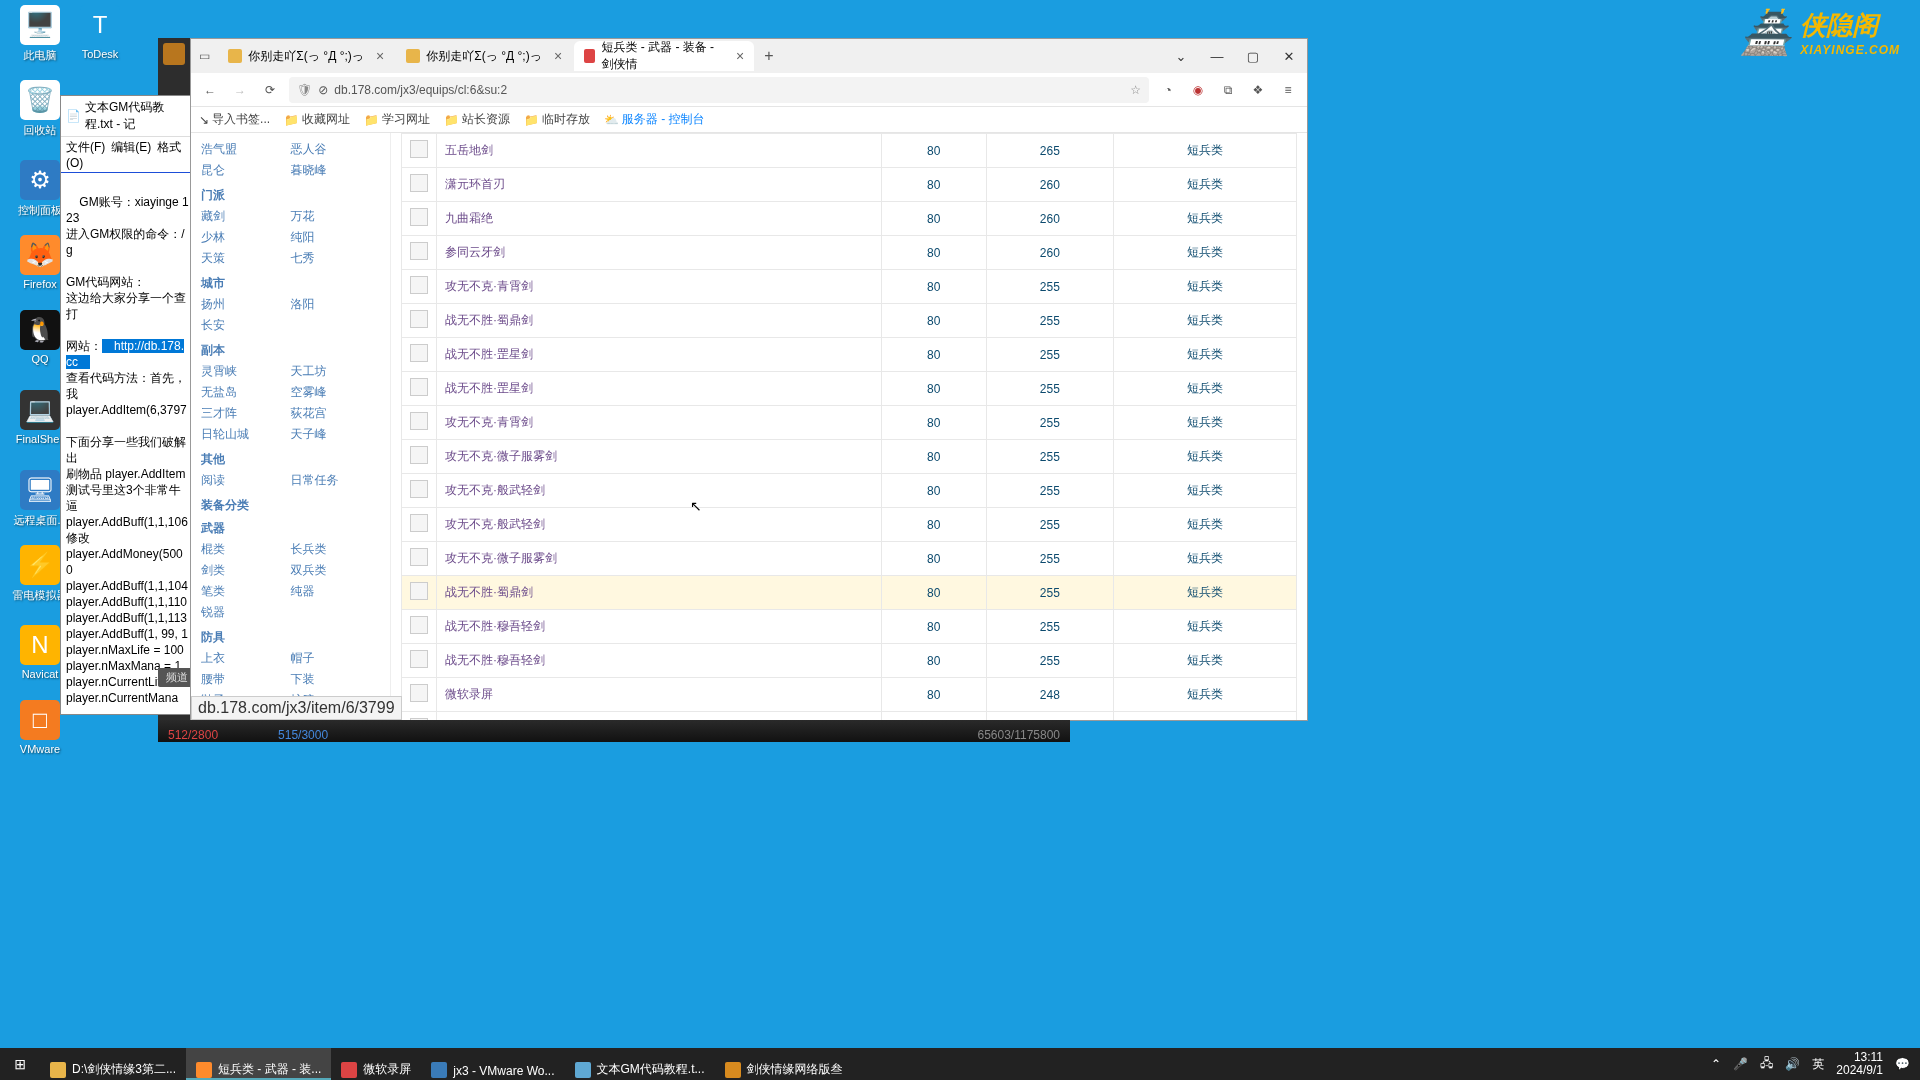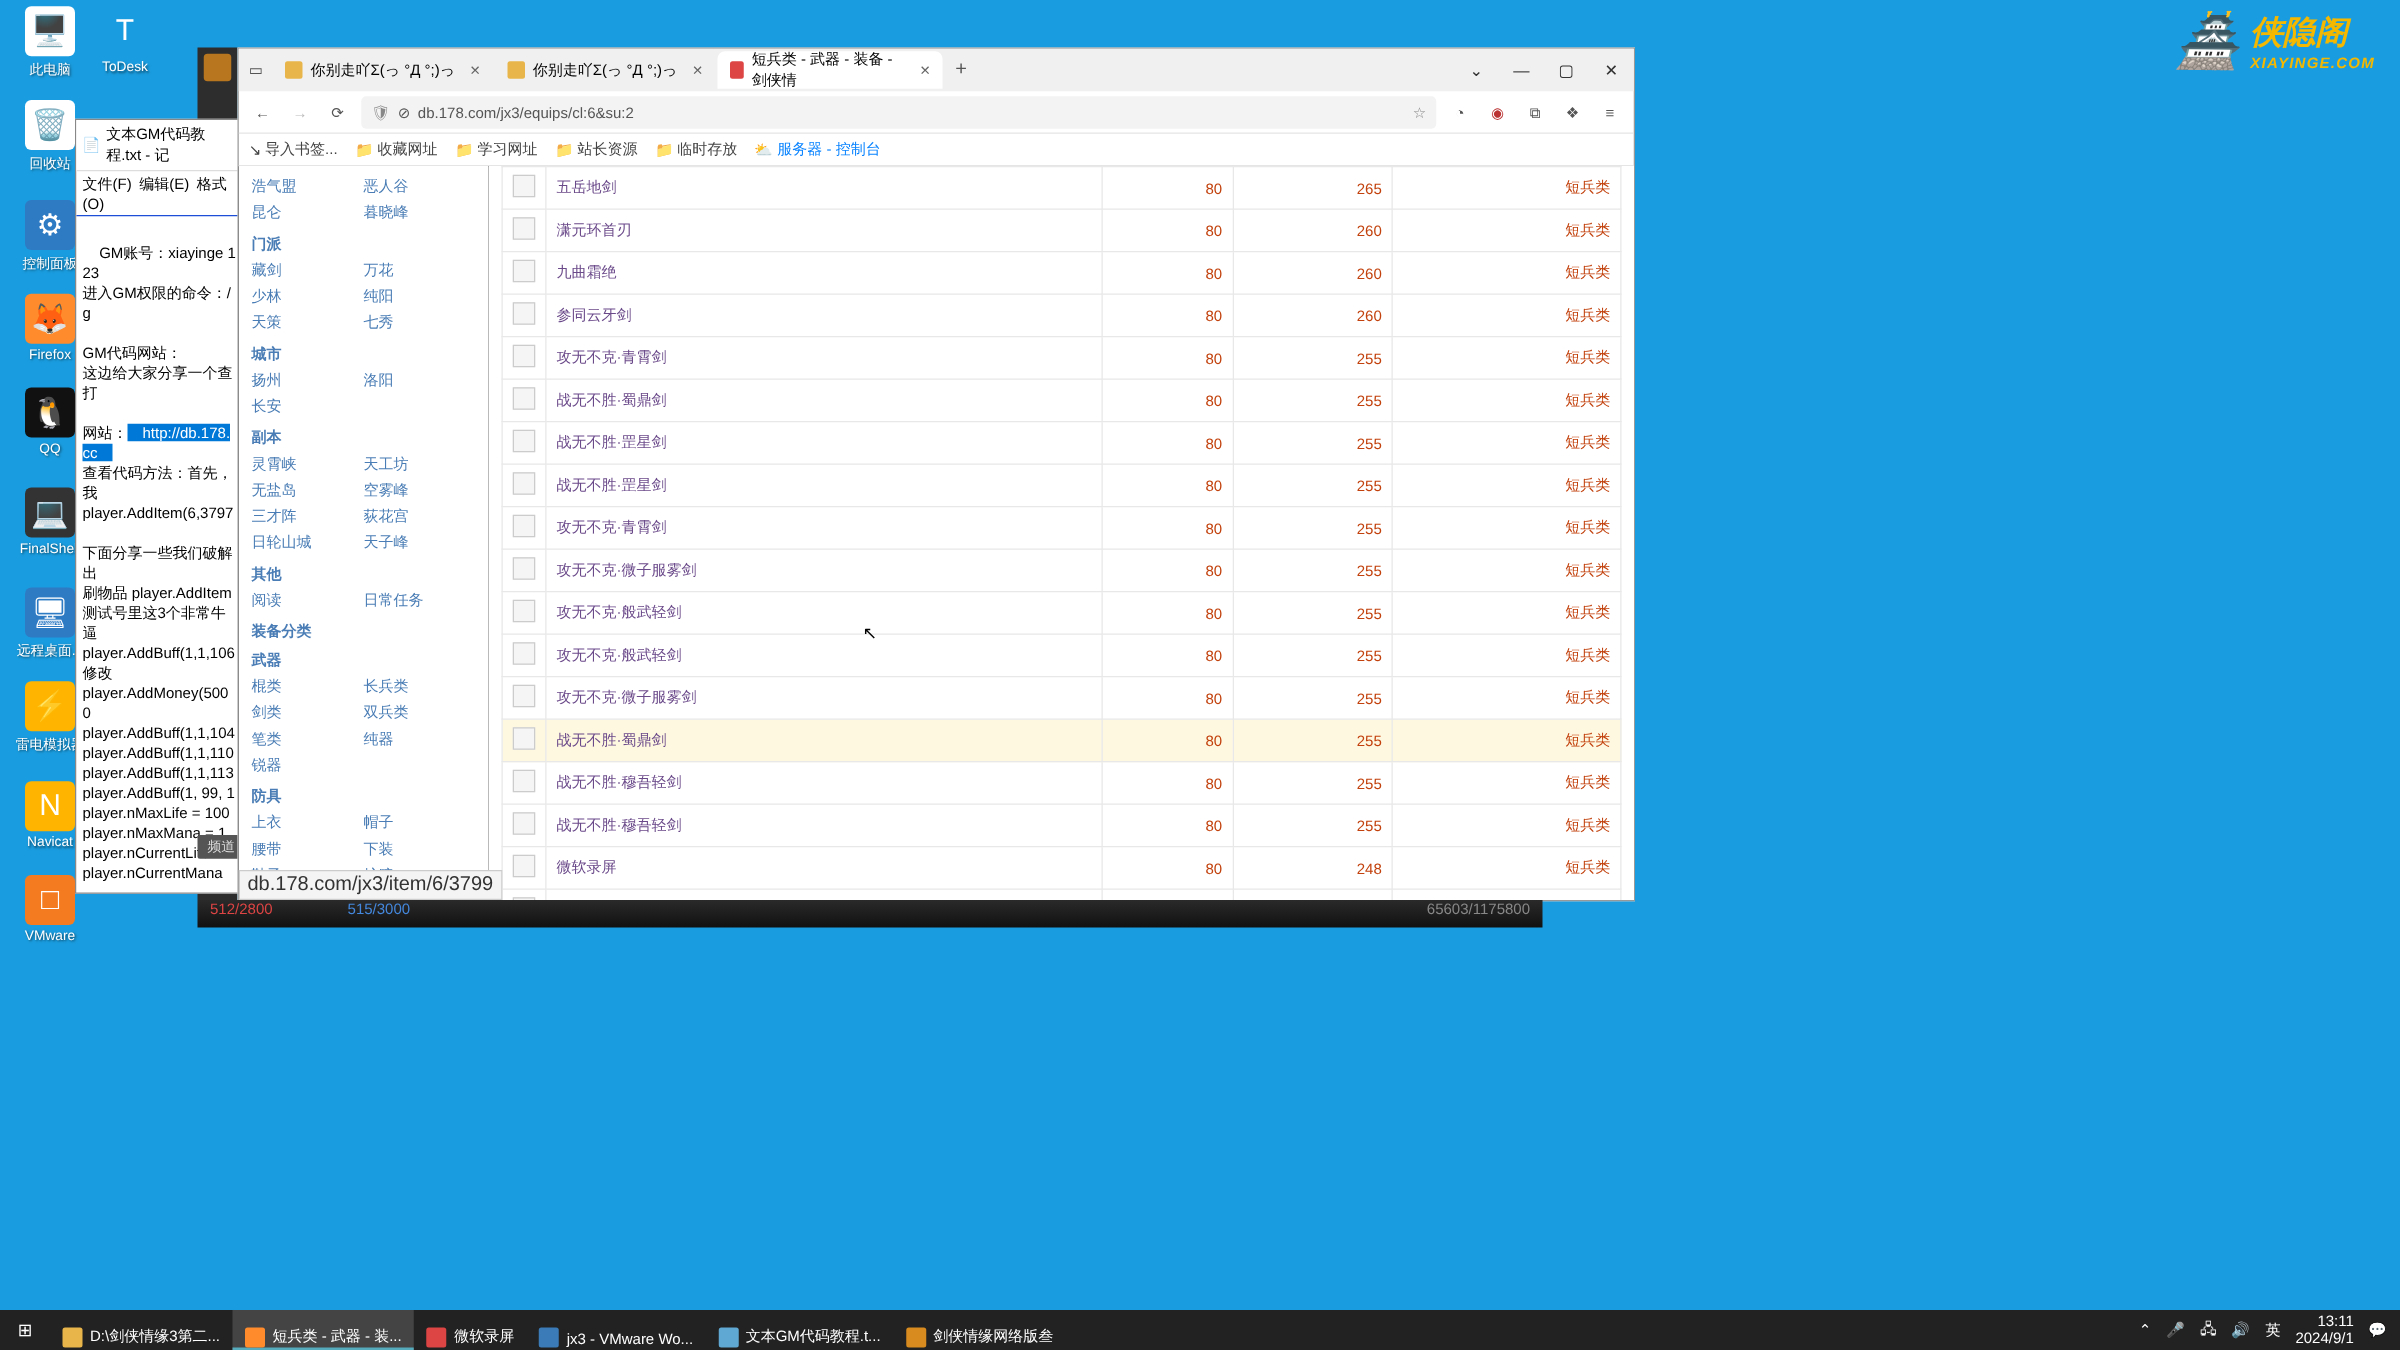--- a/index.html
+++ b/index.html
@@ -36,24 +36,24 @@
 .browser .sidebar .row{display:flex}
 .browser .sidebar .row a{flex:1;color:#4a7db5;padding:2px 0;cursor:pointer}
 .browser .tablewrap{flex:1;background:#fff;padding:0 10px;overflow-y:auto;position:relative}
 .browser .tablewrap::-webkit-scrollbar{width:14px}
 .browser .tablewrap::-webkit-scrollbar-thumb{background:#bbb}
 .dtable{width:100%;border-collapse:collapse}
 .dtable td{border:1px solid #e8e8e8;padding:6px 8px;height:26px}
 .dtable .iconcell{width:26px;text-align:center}
 .dtable .iconcell .sq{width:18px;height:18px;border:1px solid #ccc;background:#f5f5f5;display:inline-block}
 .dtable .name{color:#6b4a8a;cursor:pointer}
-.dtable .lvl,.dtable .val,.dtable .typ{text-align:right;color:#c2410c}
+.dtable .lvl,.dtable .val,.dtable .typ{text-align:center;color:#0c4a6e}
 .dtable tr.hover{background:#fff8e0}
 .statusbar{position:absolute;bottom:0;left:0;background:#f4f4f4;border:1px solid #ccc;padding:2px 6px;font-size:16px;color:#333}
-.gamebar{position:absolute;left:158px;top:720px;width:1076px;height:22px;background:linear-gradient(#2a2a2a,#111);display:flex;align-items:flex-start;color:#aaa;font-size:11px;padding:0 10px;gap:60px}
+.gamebar{position:absolute;left:158px;top:720px;width:912px;height:22px;background:linear-gradient(#2a2a2a,#111);display:flex;align-items:flex-end;color:#aaa;font-size:11px;padding:0 10px;gap:60px}
 .gamebar .hp{color:#d44}
 .gamebar .mp{color:#48d}
 .gamebar .xp{margin-left:auto;color:#888}
 .watermark{position:absolute;right:20px;top:8px;display:flex;align-items:center;gap:8px;color:#f5b800;font-size:22px;font-weight:bold;font-style:italic}
 .watermark .tower{font-size:42px}
 .watermark .txt .cn{font-size:26px}
 .watermark .txt .en{font-size:12px;color:#f5b800;letter-spacing:1px}
 .taskbar{position:absolute;left:0;bottom:0;width:100%;height:32px;background:#222;display:flex;align-items:center}
 .taskbar .start{width:40px;text-align:center;color:#fff;font-size:14px;cursor:pointer}
 .taskbar .titem{height:32px;padding:0 10px;display:flex;align-items:flex-end;gap:6px;color:#fff;font-size:11px;border-bottom:2px solid transparent;cursor:pointer}

